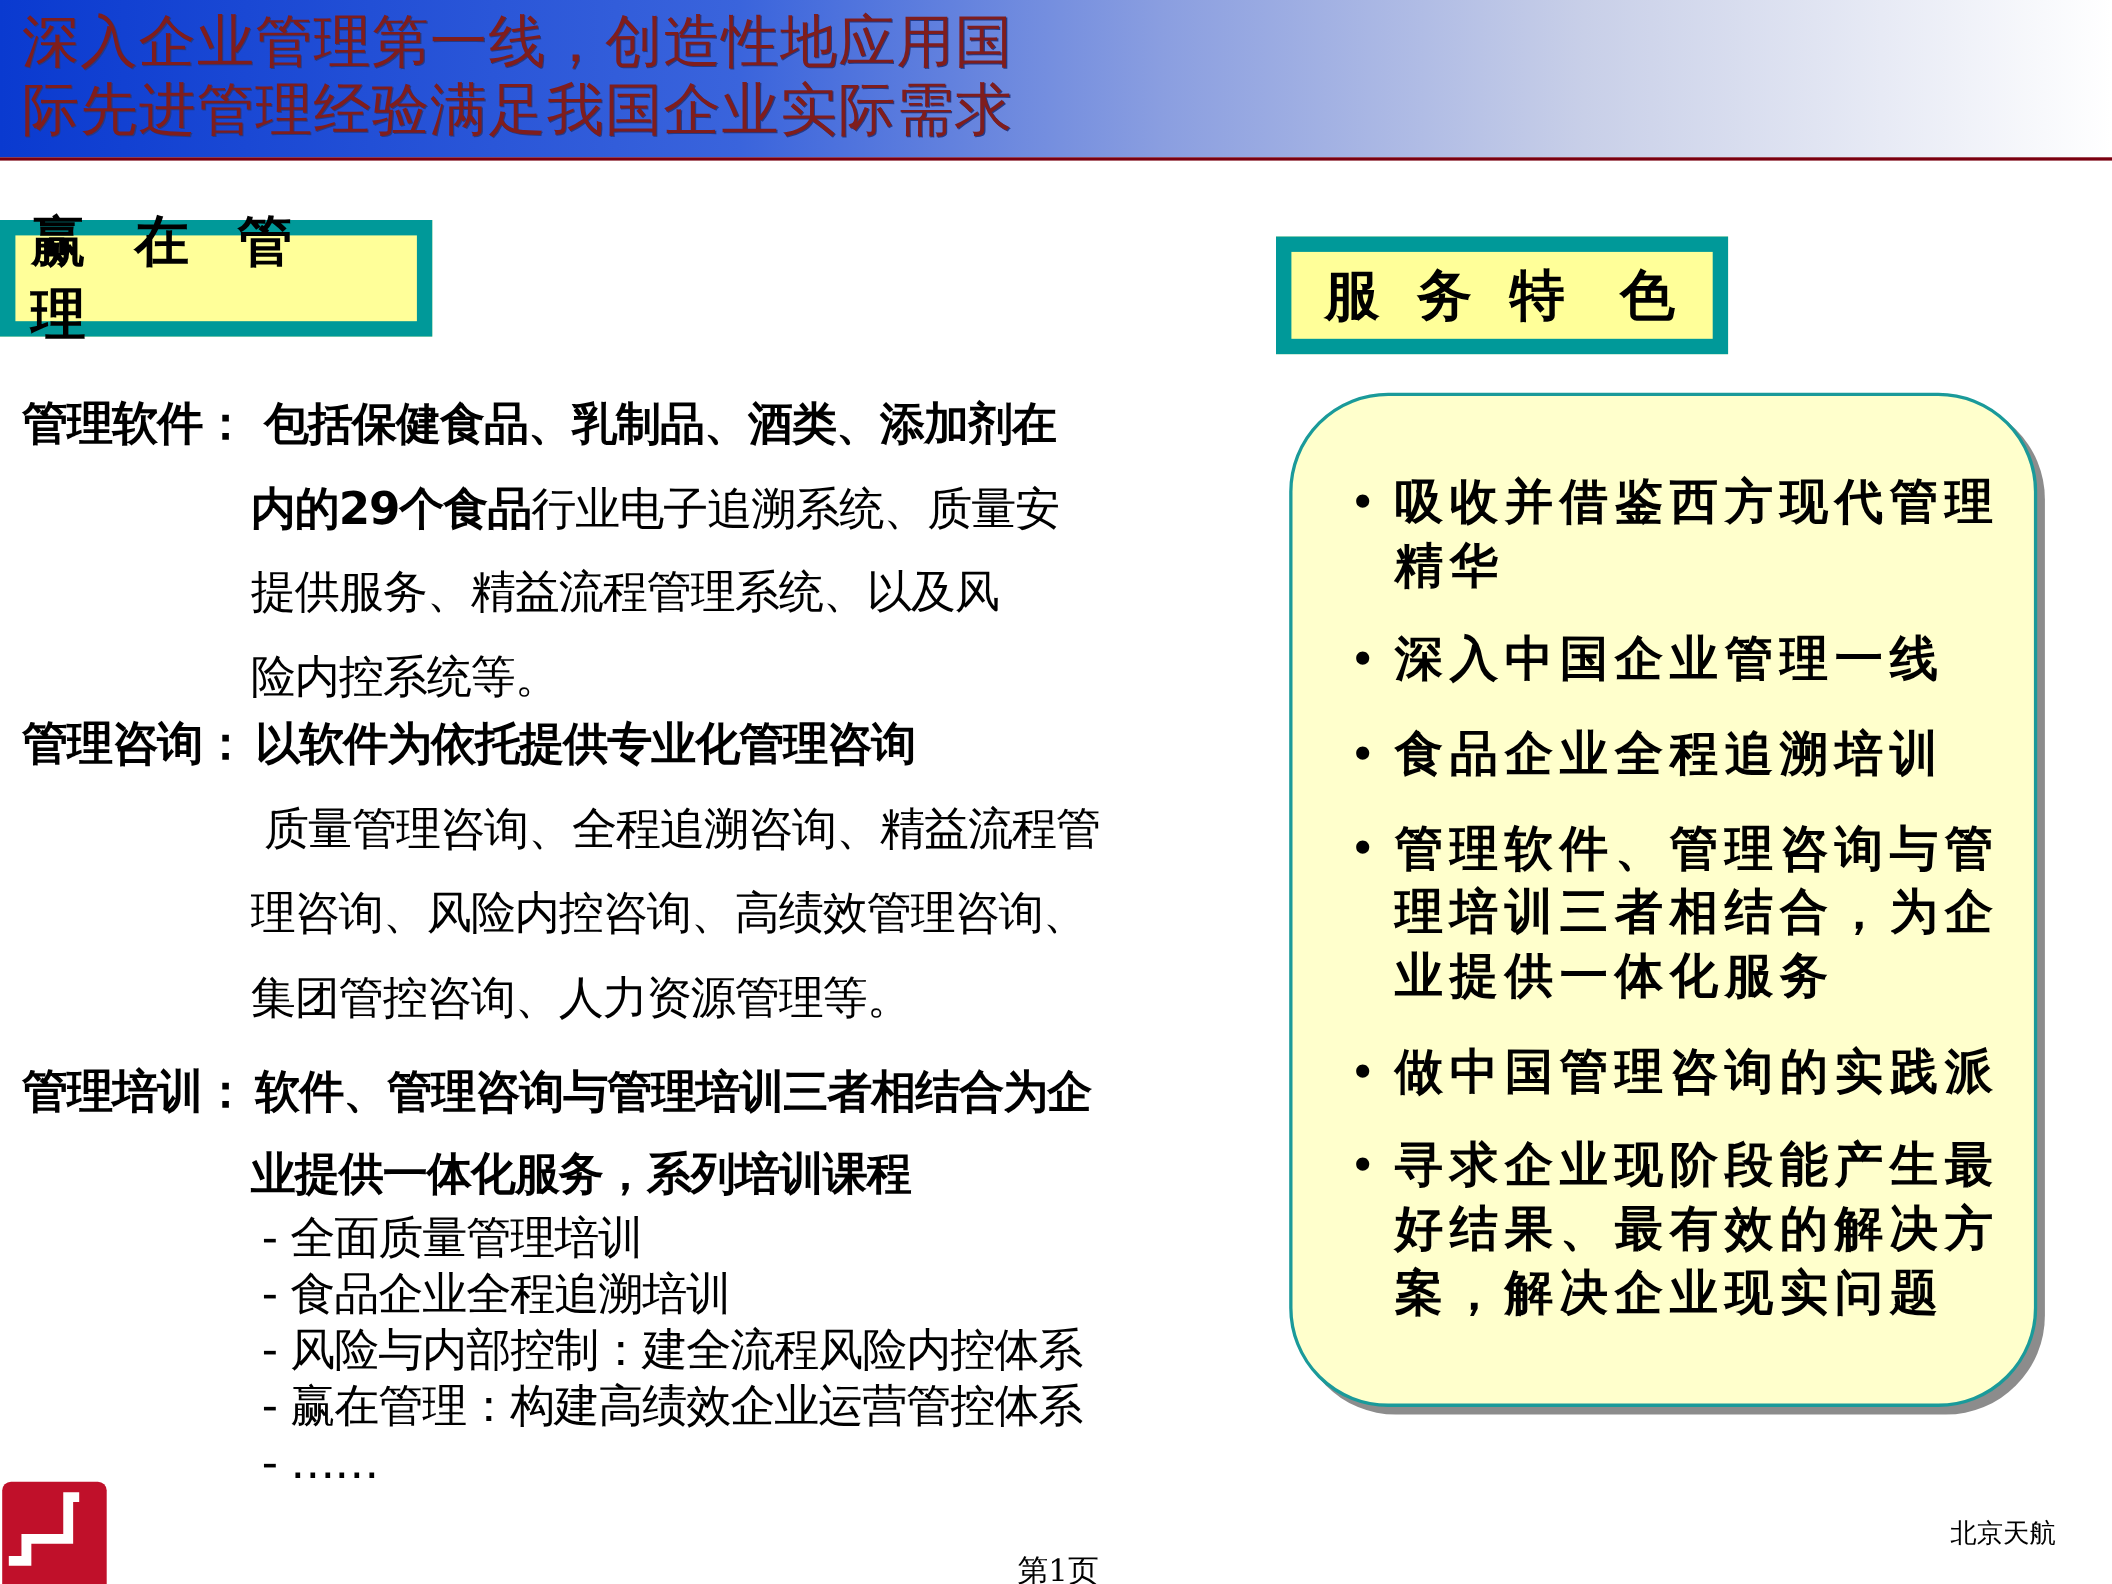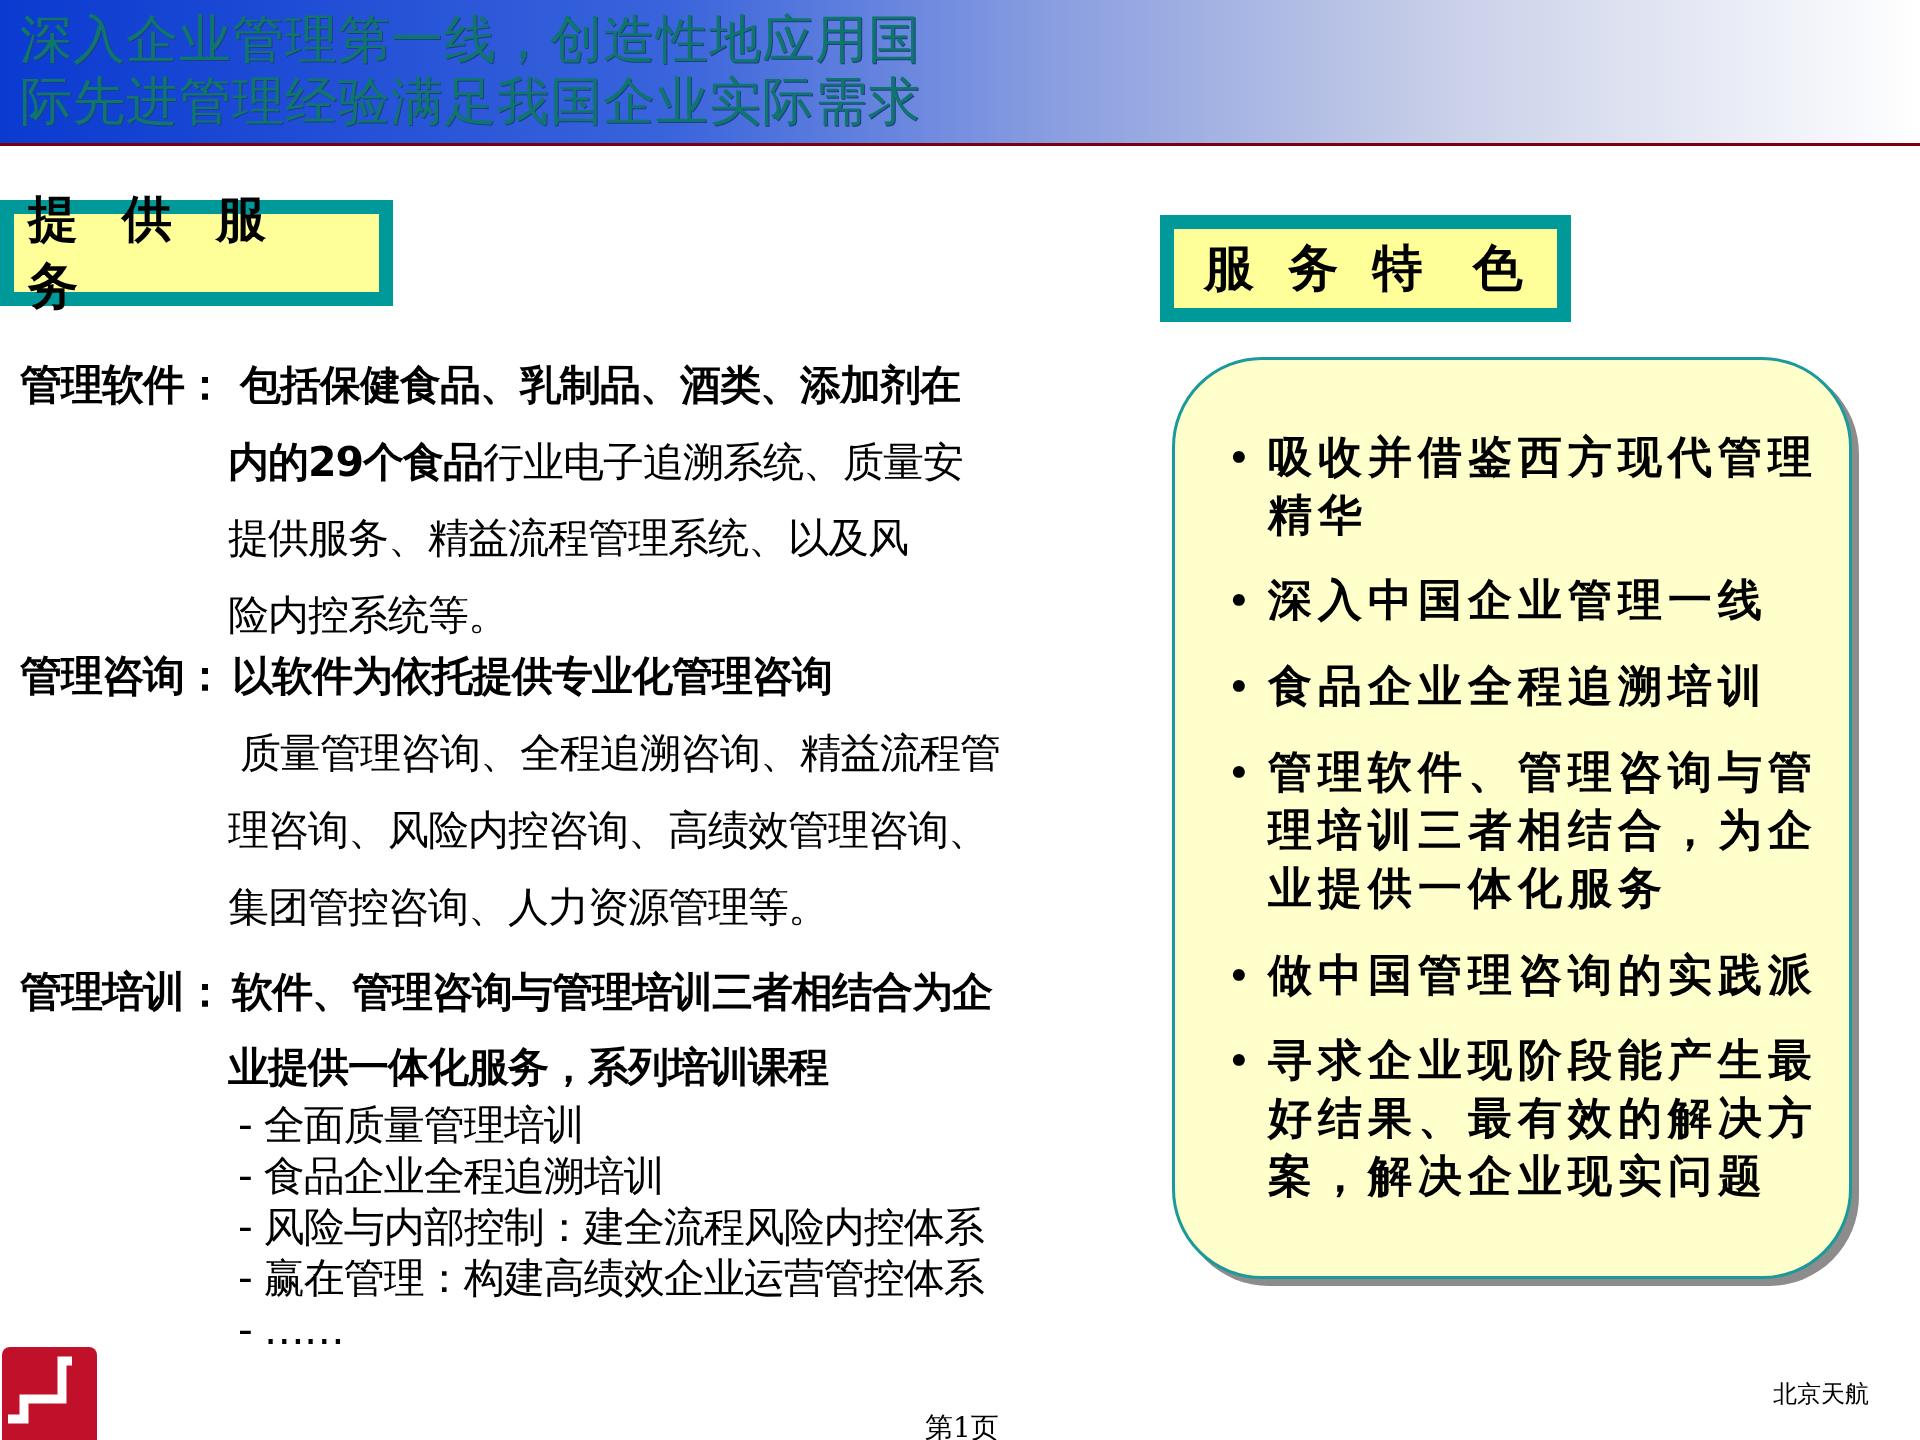--- a/index.html
+++ b/index.html
@@ -12,22 +12,22 @@
   .title-band {
     position: absolute; left: 0; top: 0; width: 1920px; height: 143px;
     background: linear-gradient(90deg, #0a3ad0 0%, #3a64dc 35%, #8a9ee0 55%, #c8cfe8 75%, #ffffff 100%);
   }
   .title-rule {
     position: absolute; left: 0; top: 143px; width: 1920px; height: 3px;
     background: #7a0010;
   }
   .title-text {
     position: absolute; left: 20px; top: 8px;
-    color: #0f766e; font-size: 52px; line-height: 62px; letter-spacing: 1px;
-    font-family: Liberation Sans, sans-serif;
+    color: #7f1d1d; font-size: 52px; line-height: 62px; letter-spacing: 1px;
+    font-family: Liberation Serif, serif;
     text-shadow: 1px 1px 0 #223a88;
   }
   .title-line { display: block; white-space: nowrap; }
 
   .label-box {
     position: absolute; box-sizing: border-box;
     border: 14px solid #009999;
     background: #ffff99;
     font-family: "DejaVu Serif", "Liberation Serif", serif;
     font-weight: bold; font-size: 50px;
@@ -83,21 +83,21 @@
 <body>
 
 <div class="title-band"></div>
 <div class="title-rule"></div>
 <div class="title-text">
   <span class="title-line">深入企业管理第一线，创造性地应用国</span>
   <span class="title-line">际先进管理经验满足我国企业实际需求</span>
 </div>
 
 <div class="label-box left">
-  <span>提供服务</span>
+  <span>赢在管理</span>
 </div>
 
 <div class="left-content">
 
   <div class="lbl" style="left:20px; top:360px;">管理软件：</div>
   <div class="row" style="left:240px; top:360px;text-align:center;"><span class="b">包括保健食品、乳制品、酒类、添加剂在</span></div>
   <div class="row" style="left:228px; top:437px;"><span class="b">内的29个食品</span><span class="n">行业电子追溯系统、质量安</span></div>
   <div class="row" style="left:228px; top:513px;"><span class="n">提供服务、精益流程管理系统、以及风</span></div>
   <div class="row" style="left:228px; top:590px;"><span class="n">险内控系统等。</span></div>
 

